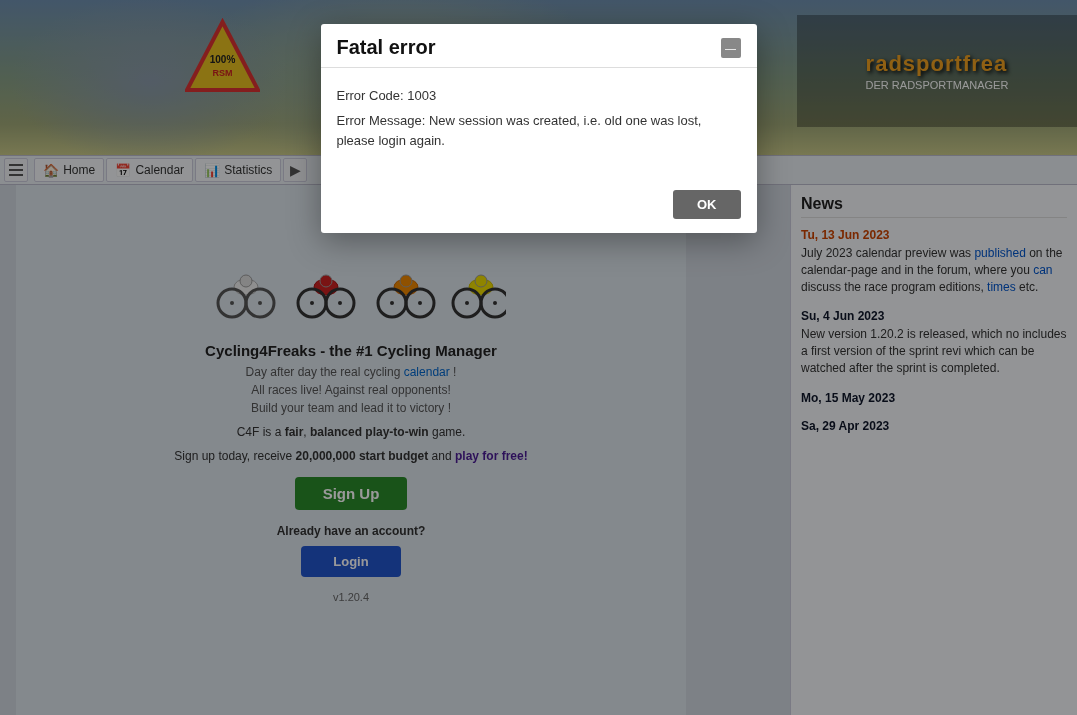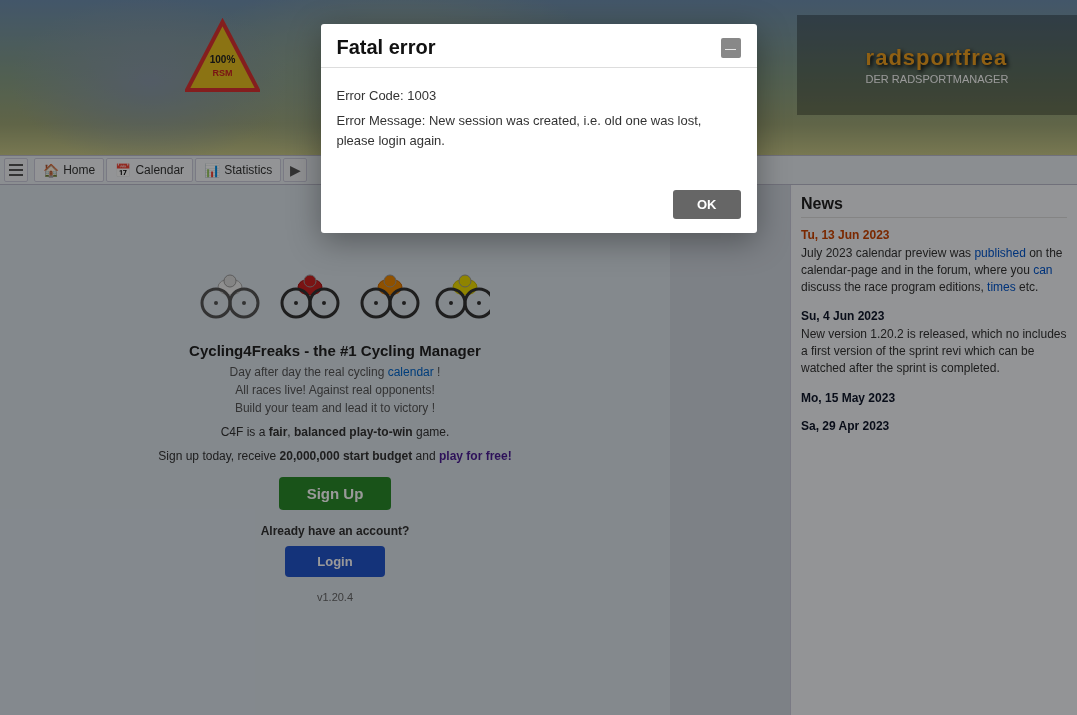--- a/index.html
+++ b/index.html
@@ -19,21 +19,21 @@
       background:
         radial-gradient(ellipse 200px 120px at 150px 80px, #8a9aaa 0%, transparent 70%),
         radial-gradient(ellipse 300px 140px at 400px 70px, #9aaa98 0%, transparent 70%),
         linear-gradient(180deg, #7090b0 0%, #88a088 50%, #a0a878 80%, #c8c888 100%);
     }
     .logo-right {
       position: absolute;
       top: 15px;
       right: 0;
       width: 280px;
-      height: 100px;
+      height: 112px;
       background: rgba(0,0,0,0.3);
       display: flex;
       align-items: center;
       justify-content: center;
       overflow: hidden;
     }
     .logo-text {
       font-size: 22px;
       font-weight: bold;
       color: #f0a020;
@@ -96,21 +96,21 @@
       border-radius: 2px;
       background: #f0f2f5;
       display: flex; align-items: center; justify-content: center;
       font-size: 14px; color: #555; cursor: pointer;
     }
 
     
     .main-area {
       position: absolute;
       top: 185px;
-      left: 0;
+      left: 16px;
       width: 670px;
       bottom: 0;
       background: #dce4ec;
       display: flex;
       flex-direction: column;
       align-items: center;
       padding-top: 60px;
     }
 
     

